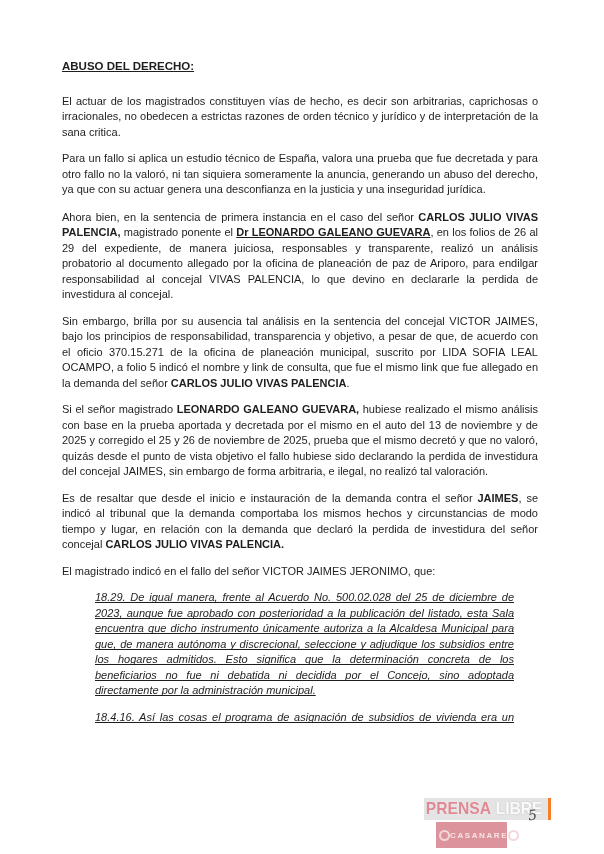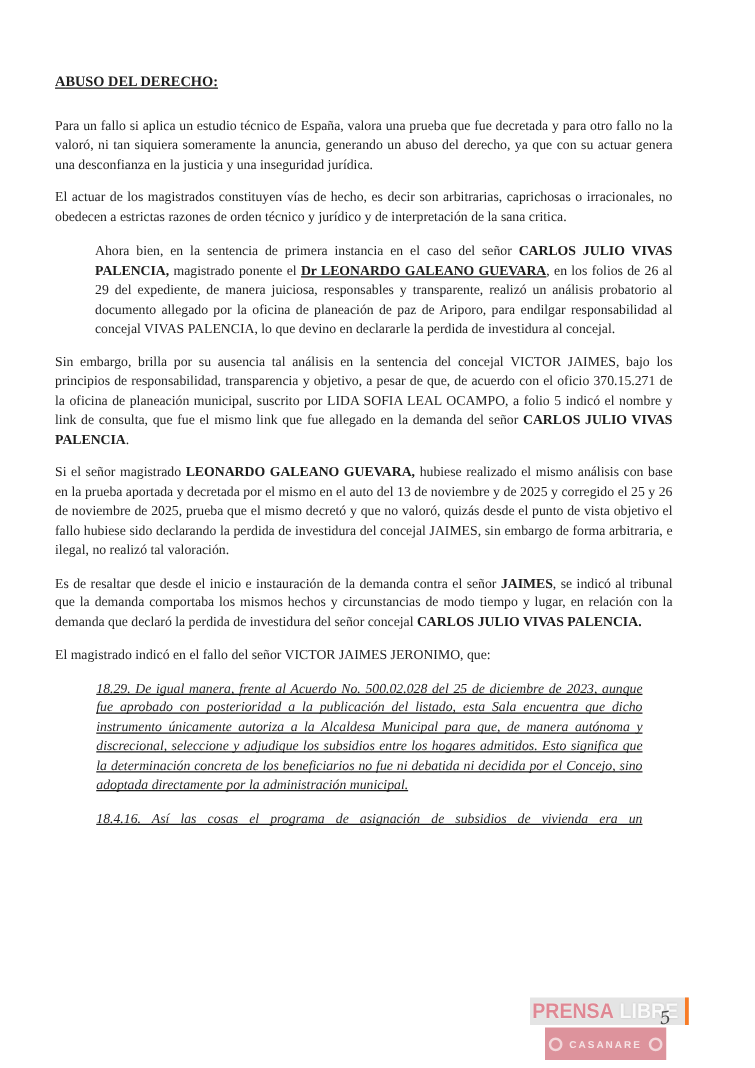--- a/index.html
+++ b/index.html
@@ -8,35 +8,34 @@
     width: 604px;
     height: 854px;
     background: #ffffff;
     overflow: hidden;
     font-family: "Liberation Sans", sans-serif;
     font-size: 11px;
     line-height: 15.5px;
     color: #1e1e1e;
   }
   .content {
-    padding: 59px 66px 0 44px;
+    padding: 59px 66px 0 62px;
     text-align: justify;
-    font-family: Liberation Serif, serif;
   }
   h1.doc-heading {
     font-size: 11.5px;
     line-height: 15.5px;
     font-weight: bold;
     text-decoration: underline;
     text-decoration-skip-ink: none;
     margin: 0 0 19px 0;
     text-align: left;
   }
   p.para { margin: 0 0 11px 0; }
-  p.para.mt-extra { margin-top: 12px; margin-left: 32px; }
+  p.para.mt-extra { margin-top: 12px; }
   .b  { font-weight: bold; }
   .bu { font-weight: bold; text-decoration: underline; text-decoration-skip-ink: none; }
   p.quote {
     margin: 6px 24px 11px 33px;
     font-style: italic;
     text-decoration: underline;
     text-decoration-skip-ink: none;
   }
   p.quote.stretch { text-align-last: justify; }
 
@@ -70,21 +69,21 @@
     font-size: 17px;
     line-height: 22px;
     letter-spacing: 0px;
     white-space: nowrap;
   }
   .wm-prensa { color: #dd808c; text-shadow: 0 0 1px #ffffff; }
   .wm-libre  { color: #fafafa; text-shadow: 0 0 2px #b9b9b9; }
   .wm-casanare {
     position: absolute;
     left: 12px; top: 24px;
-    width: 97px;
+    width: 71px;
     height: 15px;
     background: #db8b95;
     display: flex;
     align-items: center;
     justify-content: space-between;
     padding: 13px 3px;
     box-sizing: border-box;
   }
   .wm-casanare-text {
     color: #f6e3e5;
@@ -113,23 +112,23 @@
 </style>
 </head>
 <body>
 
 <div class="page">
   <div class="content">
 
     <h1 class="doc-heading">ABUSO DEL DERECHO:</h1>
 
 
+    <p class="para"><span>El actuar de los magistrados constituyen vías de hecho, es decir son arbitrarias, caprichosas o irracionales, no obedecen a estrictas razones de orden técnico y jurídico y de interpretación de la sana critica.</span></p>
+
     <p class="para"><span>Para un fallo si aplica un estudio técnico de España, valora una prueba que fue decretada y para otro fallo no la valoró, ni tan siquiera someramente la anuncia, generando un abuso del derecho, ya que con su actuar genera una desconfianza en la justicia y una inseguridad jurídica.</span></p>
-
-    <p class="para"><span>El actuar de los magistrados constituyen vías de hecho, es decir son arbitrarias, caprichosas o irracionales, no obedecen a estrictas razones de orden técnico y jurídico y de interpretación de la sana critica.</span></p>
 
     <p class="para mt-extra"><span>Ahora bien, en la sentencia de primera instancia en el caso del señor </span><span class="b">CARLOS JULIO VIVAS PALENCIA,</span><span> magistrado ponente el </span><span class="bu">Dr LEONARDO GALEANO GUEVARA</span><span>, en los folios de 26 al 29 del expediente, de manera juiciosa, responsables y transparente, realizó un análisis probatorio al documento allegado por la oficina de planeación de paz de Ariporo, para endilgar responsabilidad al concejal VIVAS PALENCIA, lo que devino en declararle la perdida de investidura al concejal.</span></p>
 
     <p class="para"><span>Sin embargo, brilla por su ausencia tal análisis en la sentencia del concejal VICTOR JAIMES, bajo los principios de responsabilidad, transparencia y objetivo, a pesar de que, de acuerdo con el oficio 370.15.271 de la oficina de planeación municipal, suscrito por LIDA SOFIA LEAL OCAMPO, a folio 5 indicó el nombre y link de consulta, que fue el mismo link que fue allegado en la demanda del señor </span><span class="b">CARLOS JULIO VIVAS PALENCIA</span><span>.</span></p>
 
     <p class="para"><span>Si el señor magistrado </span><span class="b">LEONARDO GALEANO GUEVARA,</span><span> hubiese realizado el mismo análisis con base en la prueba aportada y decretada por el mismo en el auto del 13 de noviembre y de 2025 y corregido el 25 y 26 de noviembre de 2025, prueba que el mismo decretó y que no valoró, quizás desde el punto de vista objetivo el fallo hubiese sido declarando la perdida de investidura del concejal JAIMES, sin embargo de forma arbitraria, e ilegal, no realizó tal valoración.</span></p>
 
     <p class="para"><span>Es de resaltar que desde el inicio e instauración de la demanda contra el señor </span><span class="b">JAIMES</span><span>, se indicó al tribunal que la demanda comportaba los mismos hechos y circunstancias de modo tiempo y lugar, en relación con la demanda que declaró la perdida de investidura del señor concejal </span><span class="b">CARLOS JULIO VIVAS PALENCIA.</span></p>
 
     <p class="para"><span>El magistrado indicó en el fallo del señor VICTOR JAIMES JERONIMO, que:</span></p>

